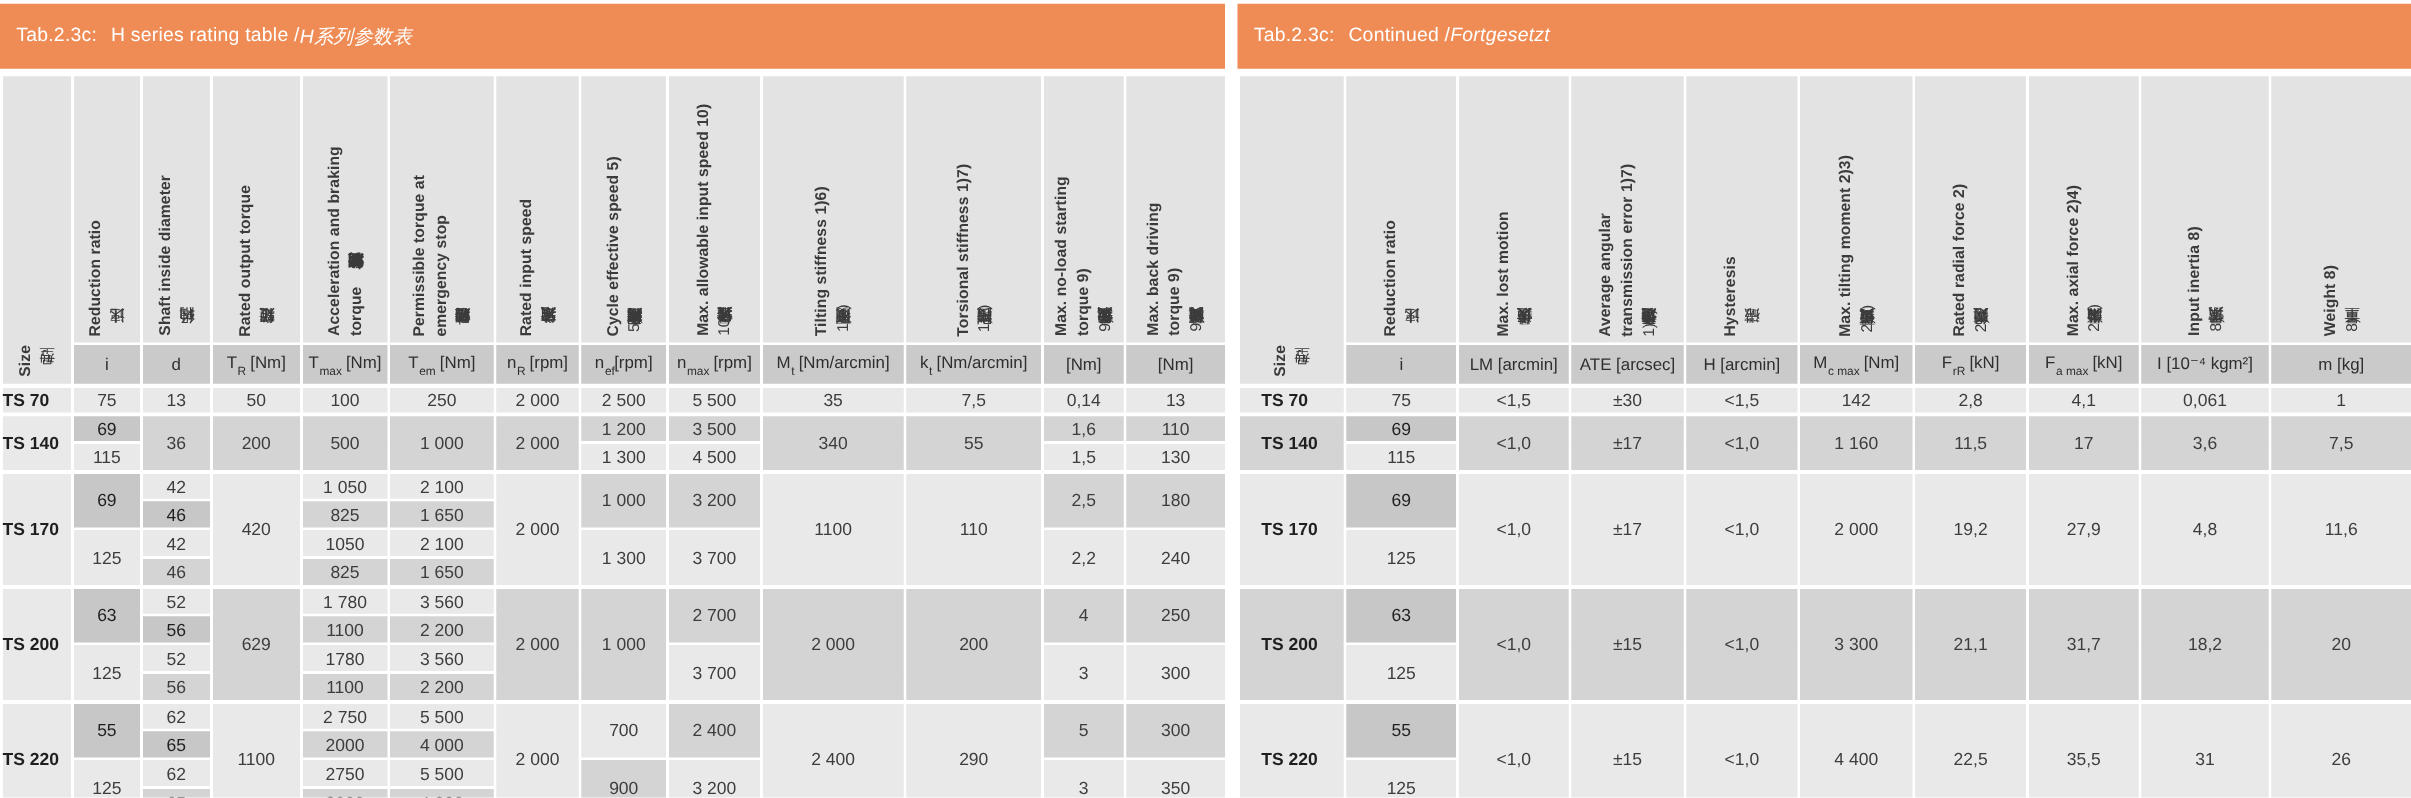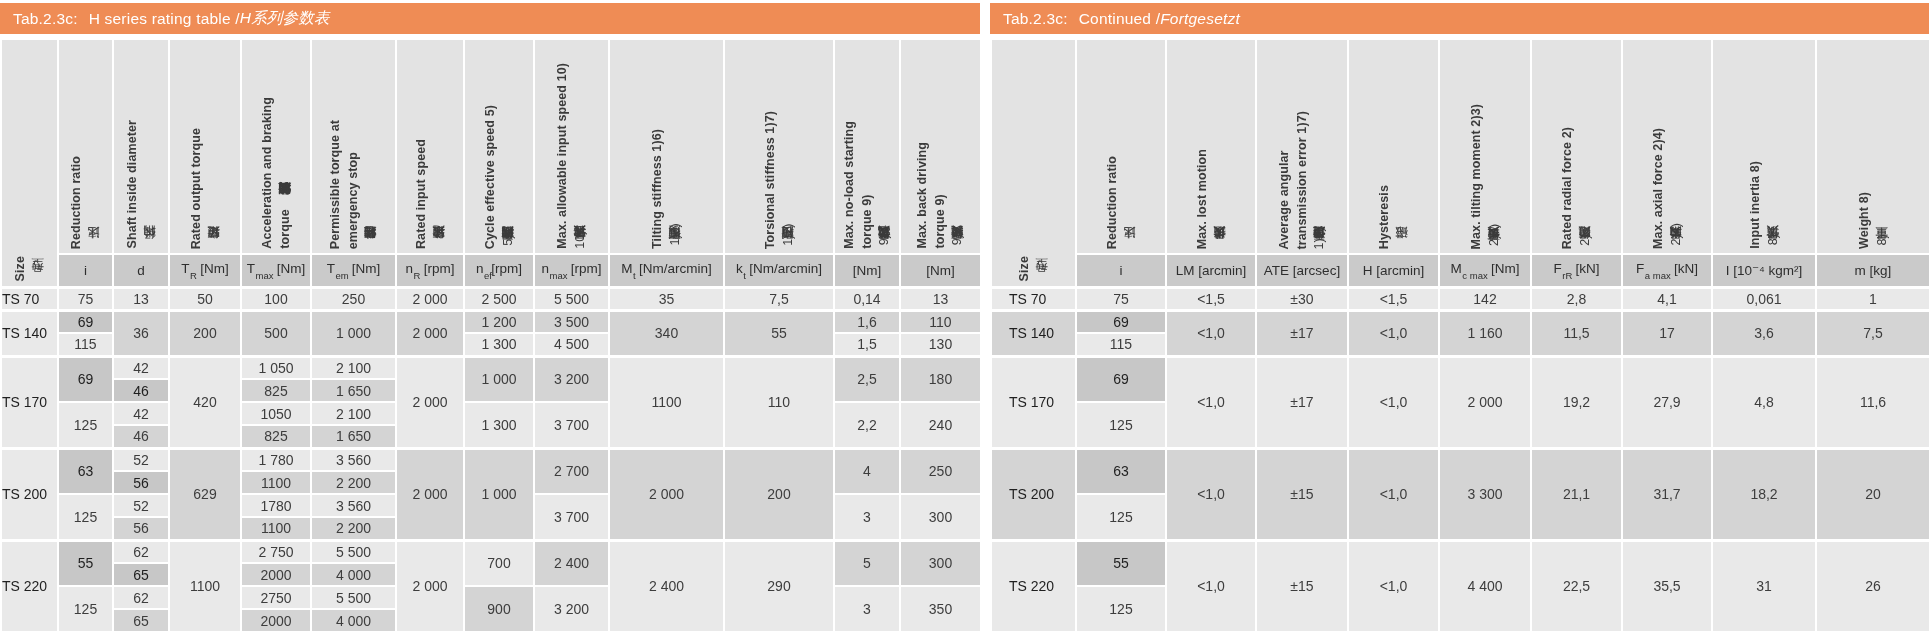--- a/index.html
+++ b/index.html
@@ -3,21 +3,21 @@
 <meta charset="utf-8">
 <style>
   html,body { margin:0; padding:0; background:#ffffff; }
   body { width:1929px; height:638px; overflow:hidden;
          font-family:"Liberation Sans","DejaVu Sans",sans-serif; }
   .page { display:flex; gap:10px; padding-top:3px; }
   .sec { box-sizing:border-box; }
   .sec.left  { width:980px; }
   .sec.right { width:939px; }
 
-  .titlebar { height:31px; background:#EF8C55; color:#fff; display:flex;
+  .titlebar { height:52px; background:#EF8C55; color:#fff; display:flex;
               align-items:center; padding-left:13px; font-size:15.5px;
               margin-bottom:4px; letter-spacing:.2px; }
   .titlebar .pfx { margin-right:11px; }
 
   table.rt { border-collapse:collapse; table-layout:fixed; width:100%; }
   table.rt th, table.rt td { border:2px solid #fff; padding:0; box-sizing:border-box; overflow:hidden; }
 
   tr.hdr { height:215px; }
   th.vh-cell { background:#E3E3E3; vertical-align:bottom; text-align:center;
                padding-bottom:7px; font-weight:normal; }
@@ -32,21 +32,21 @@
   td.unit { background:#CACACA; text-align:center; font-size:13.5px; color:#2e2e2e; white-space:nowrap; }
   td.unit sub { font-size:9.5px; position:relative; top:2px; left:0.5px; }
 
   tbody tr { height:23px; }
   tbody tr.tall { height:46px; }
   tbody td { text-align:center; font-size:14px; color:#3d3d3d; vertical-align:middle; white-space:nowrap; }
   td.sh-L { background:#E9E9E9; }
   td.sh-M { background:#D4D4D4; }
   td.sh-H { background:#C7C7C7; }
   td.b { font-weight:400; color:#1f1f1f; }
-  td.label { text-align:left; padding-left:9px; font-weight:400; color:#1f1f1f; }
+  td.label { text-align:left; padding-left:9px; font-weight:700; color:#1f1f1f; }
   .sec.right td.label { padding-left:17px; }
   tbody tr.gs td { border-top:3px solid #fff; }
 </style>
 </head>
 <body>
 
 <div class="page">
   <section class="sec left">
     <div class="titlebar">
       <span class="pfx">Tab.2.3c:</span>

